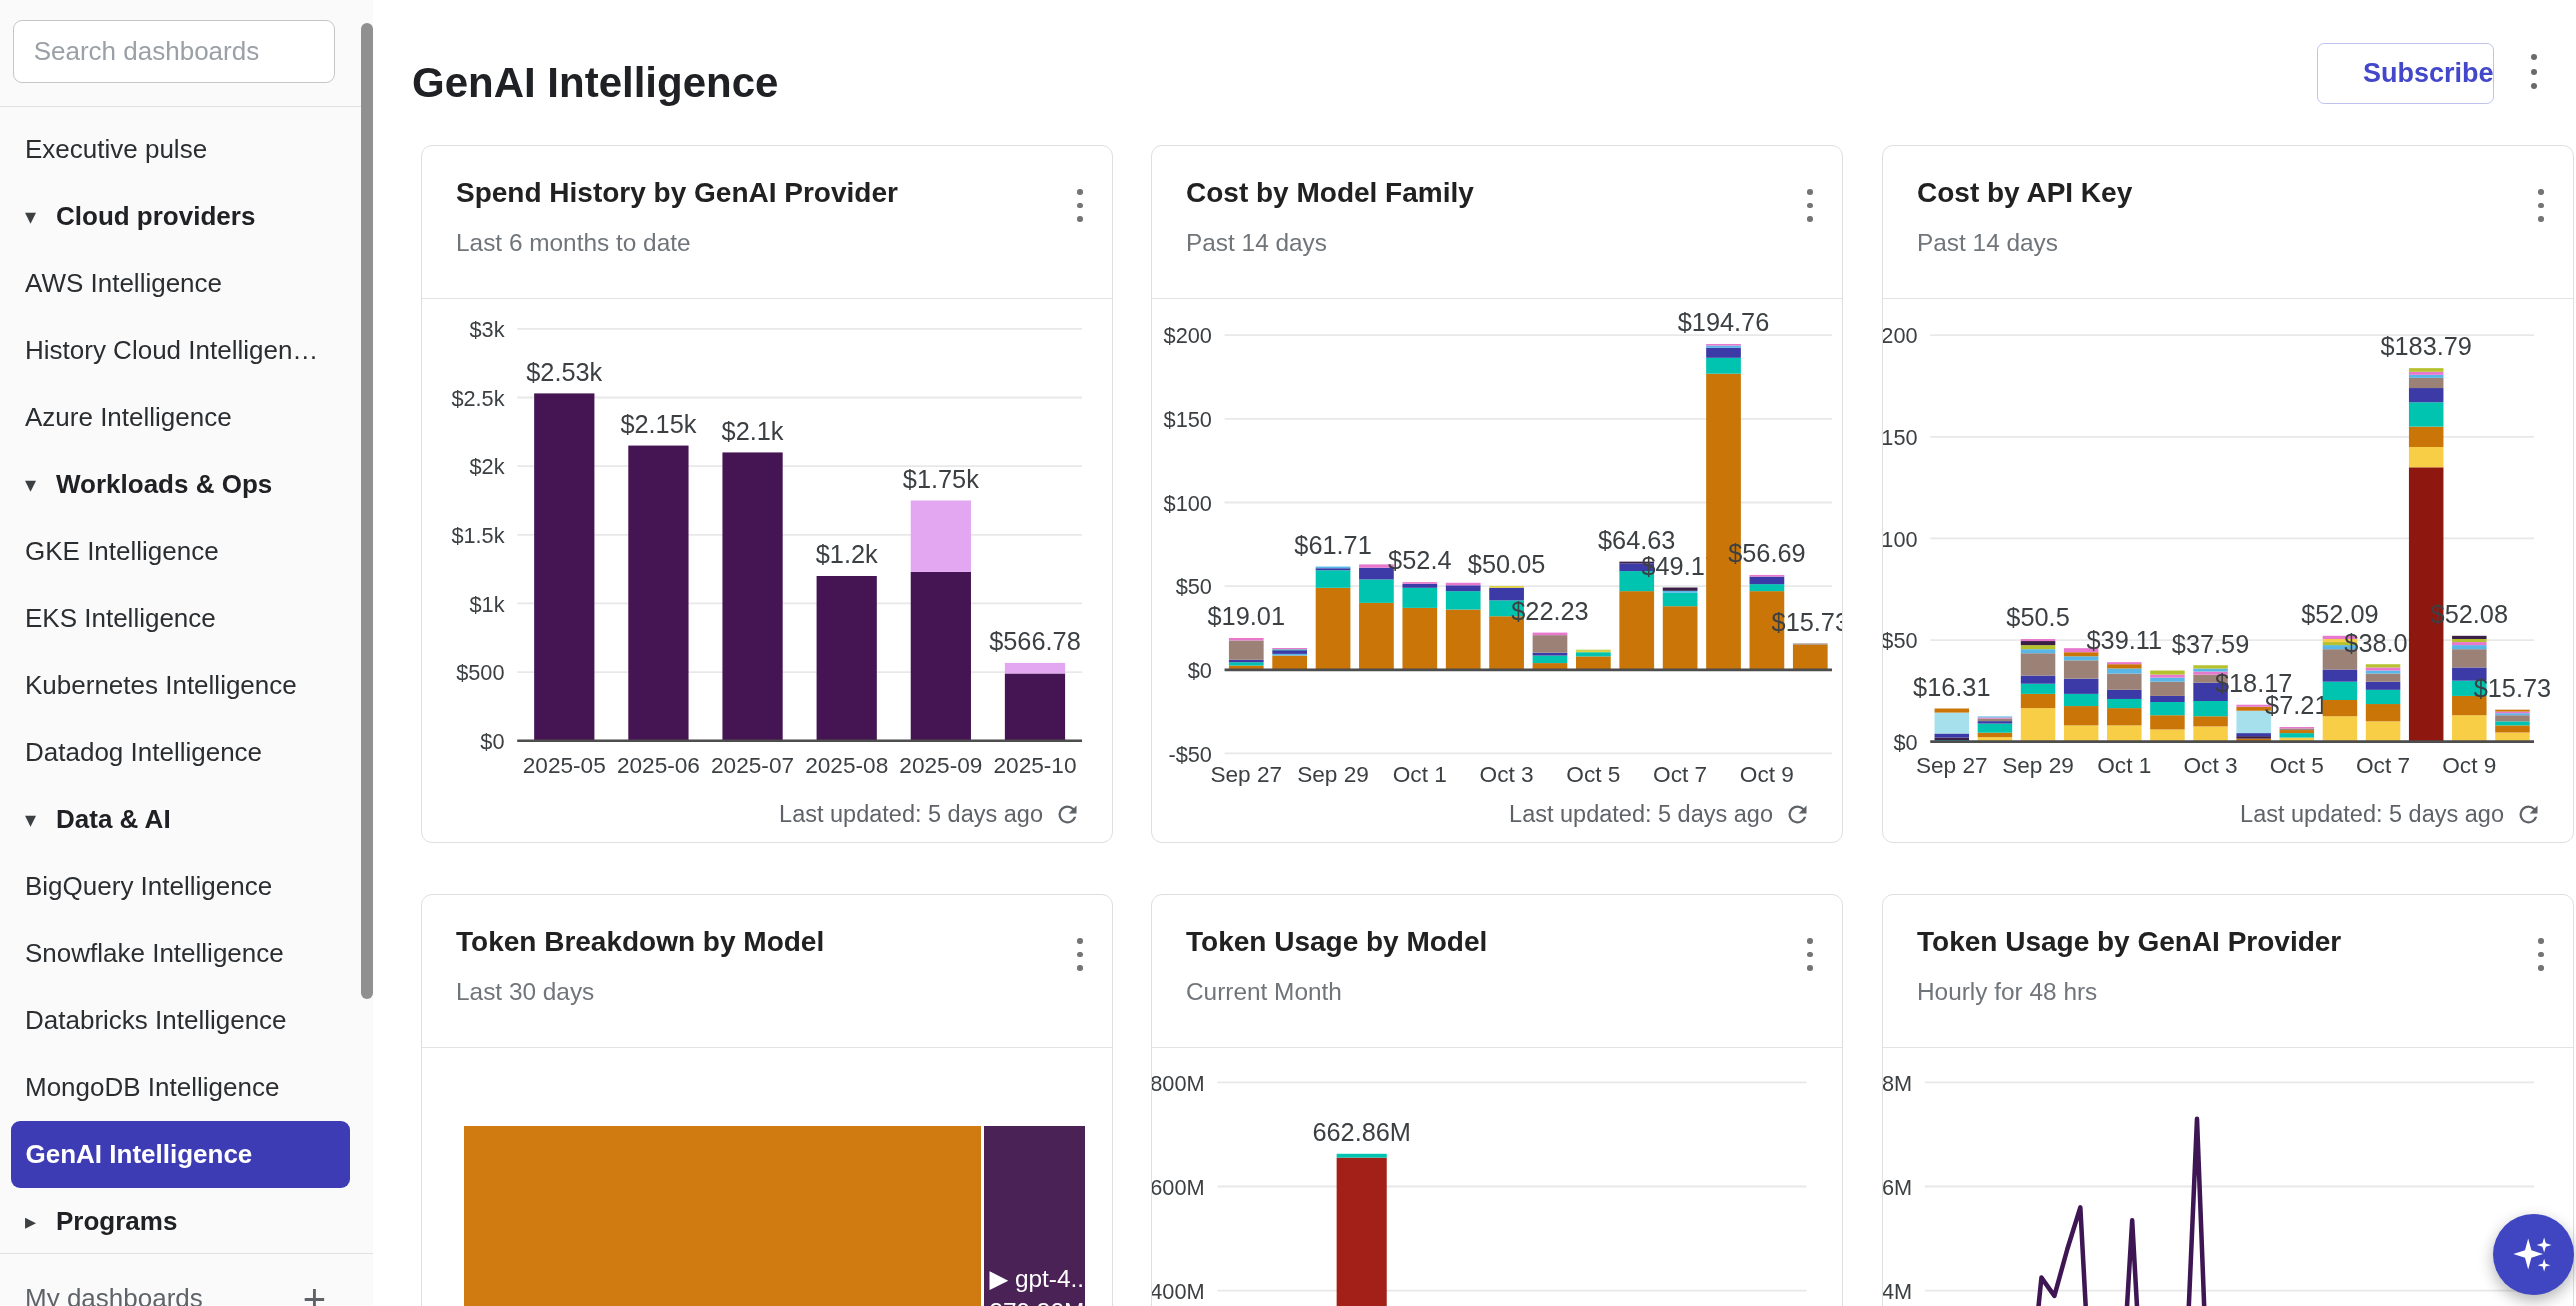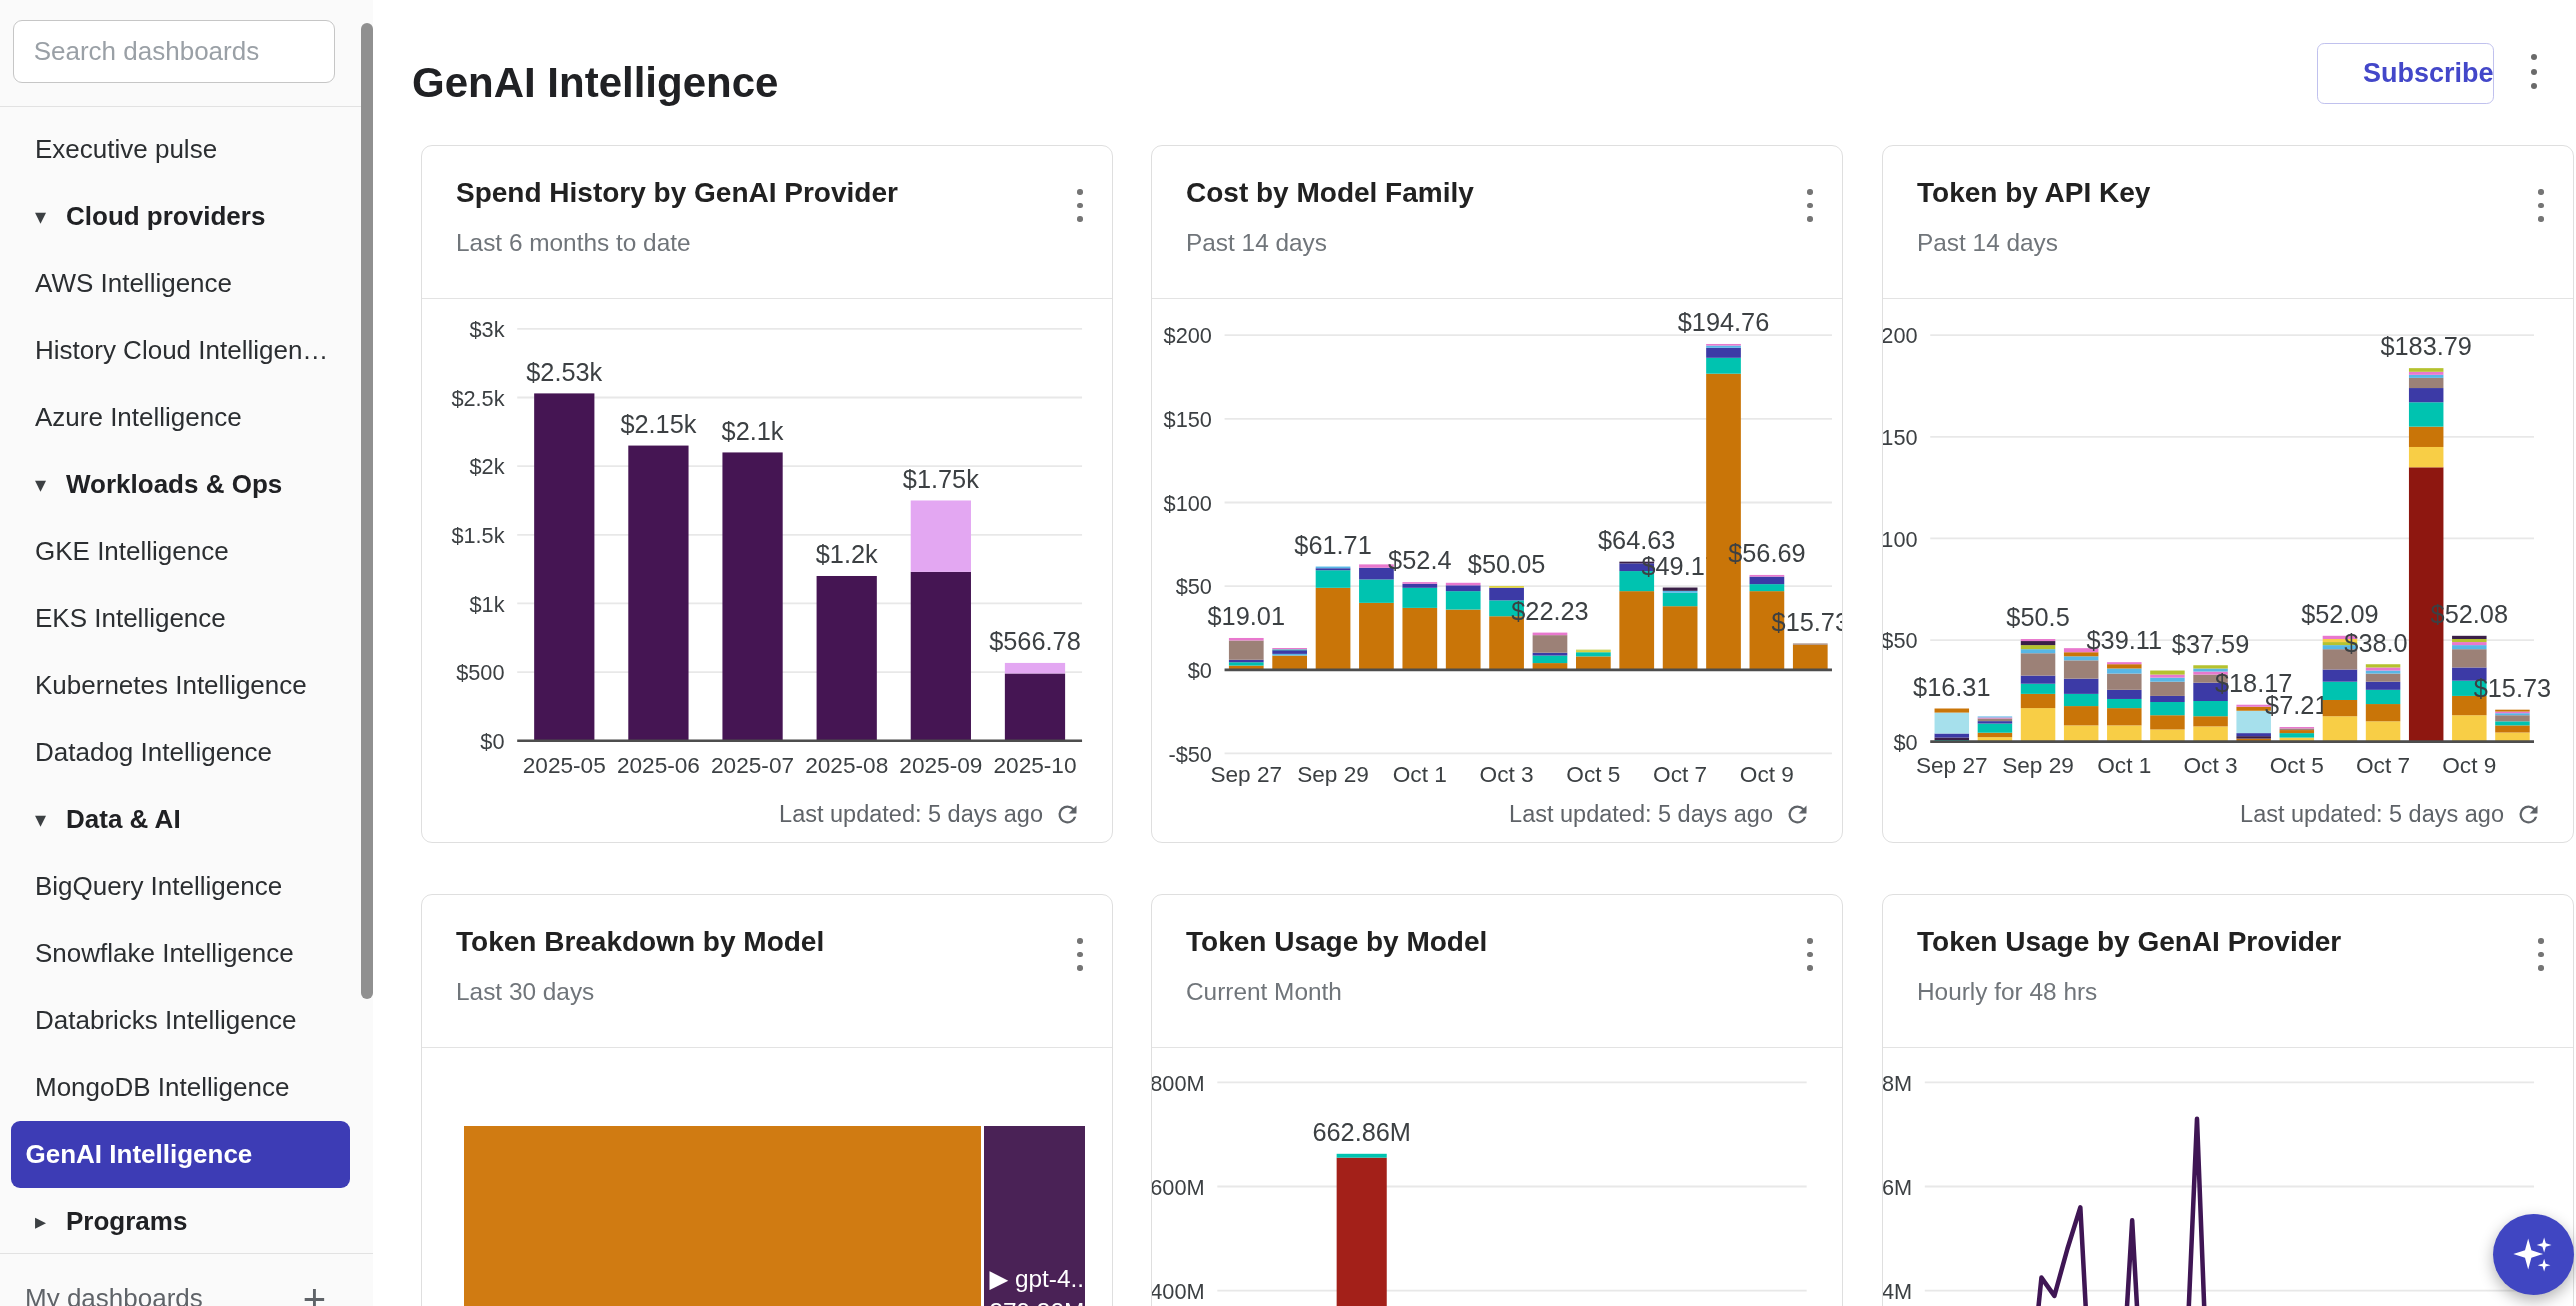--- a/index.html
+++ b/index.html
@@ -10,21 +10,21 @@
   
   .sidebar{position:absolute;left:0;top:0;width:373px;height:1306px;background:#fafafa}
   .search-input{
     position:absolute;left:12.7px;top:20px;width:322px;height:63px;box-sizing:border-box;
     border:1.8px solid #c6c6c6;border-radius:9px;background:#fff;padding:0 20px;
     font-size:26px;color:#b91c1c;font-family:inherit;outline:none;
   }
   .search-input::placeholder{color:#9aa0a6}
   .sb-divider{position:absolute;left:0;width:373px;height:0.9px;background:#e2e2e2}
   .nav{position:absolute;left:0;top:116px;width:373px}
-  .nav-row{height:67px;display:flex;align-items:center;padding-left:35px;font-size:26px;color:#2b2e31;cursor:pointer;white-space:nowrap;overflow:hidden}
+  .nav-row{height:67px;display:flex;align-items:center;padding-left:25px;font-size:26px;color:#2b2e31;cursor:pointer;white-space:nowrap;overflow:hidden}
   .nav-row .caret{width:31px;font-size:22px;color:#3c4043;flex:0 0 31px}
   .nav-row.section{font-weight:700;color:#202124}
   .nav-row.sel{background:#3d3cb5;color:#fff;font-weight:700;border-radius:9px;margin:0 23.5px 0 11px;padding-left:14.5px;height:67px}
   .sb-footer-row{position:absolute;left:0;top:1267px;width:373px;box-sizing:border-box;display:flex;justify-content:space-between;align-items:center;padding:0 47px 0 25px;height:63px;font-size:26px;color:#5f6368}
   .plus{font-size:40px;font-weight:300;color:#5f6368;cursor:pointer;line-height:36px}
   .scroll-thumb{position:absolute;right:0;top:22.6px;width:11.8px;height:976px;background:#909090;border-radius:6.3px}
   
   .page-title{position:absolute;left:412px;top:31px;font-size:42px;font-weight:700;color:#202124}
   .subscribe-btn{
     position:absolute;left:2317px;top:43px;width:177px;height:61px;box-sizing:border-box;
@@ -296,21 +296,21 @@
   <div class="card-foot">
     <span>Last updated: 5 days ago</span>
     <svg class="refresh-icon" viewBox="0 0 24 24">
         <path d="M17.65 6.35A7.96 7.96 0 0 0 12 4a8 8 0 1 0 7.73 10h-2.08A6 6 0 1 1 12 6c1.66 0 3.14.69 4.22 1.78L13 11h7V4l-2.35 2.35z" fill="#5f6368"></path>
       </svg>
   </div>
 </section>
 
 <section class="card" style="left:1882px;top:145px">
   <div class="card-head">
-    <div class="card-title">Token by API Key</div>
+    <div class="card-title">Cost by API Key</div>
     <div class="card-sub">Past 14 days</div>
     <button class="kebab card-kebab">
         <i></i>
         <i></i>
         <i></i>
       </button>
   </div>
   <div class="card-div"></div>
   <div class="chart" style="height:487px">
       <svg id="chart-2" width="691" height="487" viewBox="0 0 763 538">

